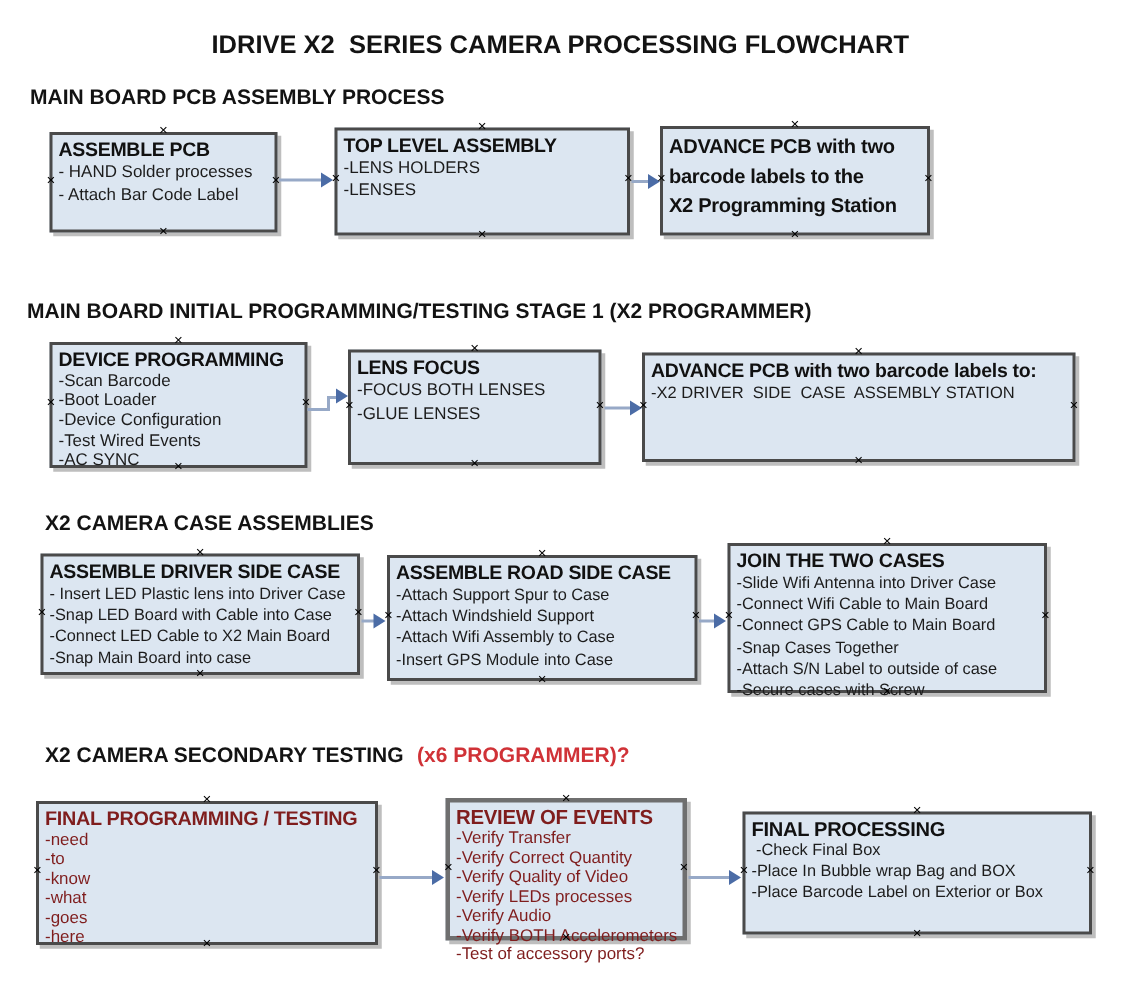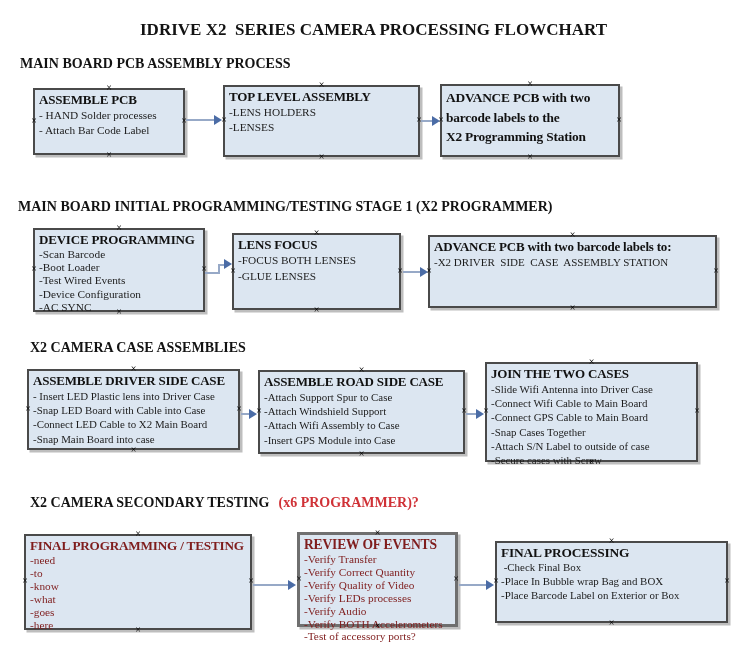--- a/index.html
+++ b/index.html
@@ -1,18 +1,18 @@
 <!DOCTYPE html>
 <html><head>
 <meta charset="utf-8">
 <style>
   html,body{margin:0;padding:0;background:#ffffff;}
   .canvas{
     position:relative;width:747px;height:662px;background:#ffffff;
-    font-family:Liberation Serif, serif;color:#111;
+    font-family:Liberation Sans, sans-serif;color:#111;
     overflow:hidden;
   }
   .doc-title{
     position:absolute;left:0;top:20px;width:747px;text-align:center;
     font-size:17px;font-weight:bold;letter-spacing:0;white-space:pre;color:#131313;
   }
   .sec-heading{
     position:absolute;font-size:14px;font-weight:bold;color:#131313;white-space:pre;
   }
   .sec-heading .red-part{color:#d03237;margin-left:9px;}
@@ -100,22 +100,22 @@
   <div class="sec-heading" style="left:18px;top:199px;">MAIN BOARD INITIAL PROGRAMMING/TESTING STAGE 1 (X2 PROGRAMMER)</div>
 
   <div class="box" style="left:33px;top:228px;width:172px;height:84px;">
     <span class="a at">×</span>
     <span class="a ab">×</span>
     <span class="a al">×</span>
     <span class="a ar">×</span>
     <div class="bt">DEVICE PROGRAMMING</div>
     <div class="bi">-Scan Barcode</div>
     <div class="bi">-Boot Loader</div>
+    <div class="bi">-Device Configuration</div>
     <div class="bi">-Test Wired Events</div>
-    <div class="bi">-Device Configuration</div>
     <div class="bi">-AC SYNC</div>
   </div>
 
   <div class="arrow elbow" style="left:205px;top:259px;width:27px;height:18px;">
     <div class="sh" style="left:0;top:13px;width:15px;"></div>
     <div class="sh" style="left:13px;top:6px;width:2px;height:9px;"></div>
     <div class="sh" style="left:13px;top:5px;width:7px;"></div>
     <div class="hd" style="right:0;top:0;"></div>
   </div>
 

